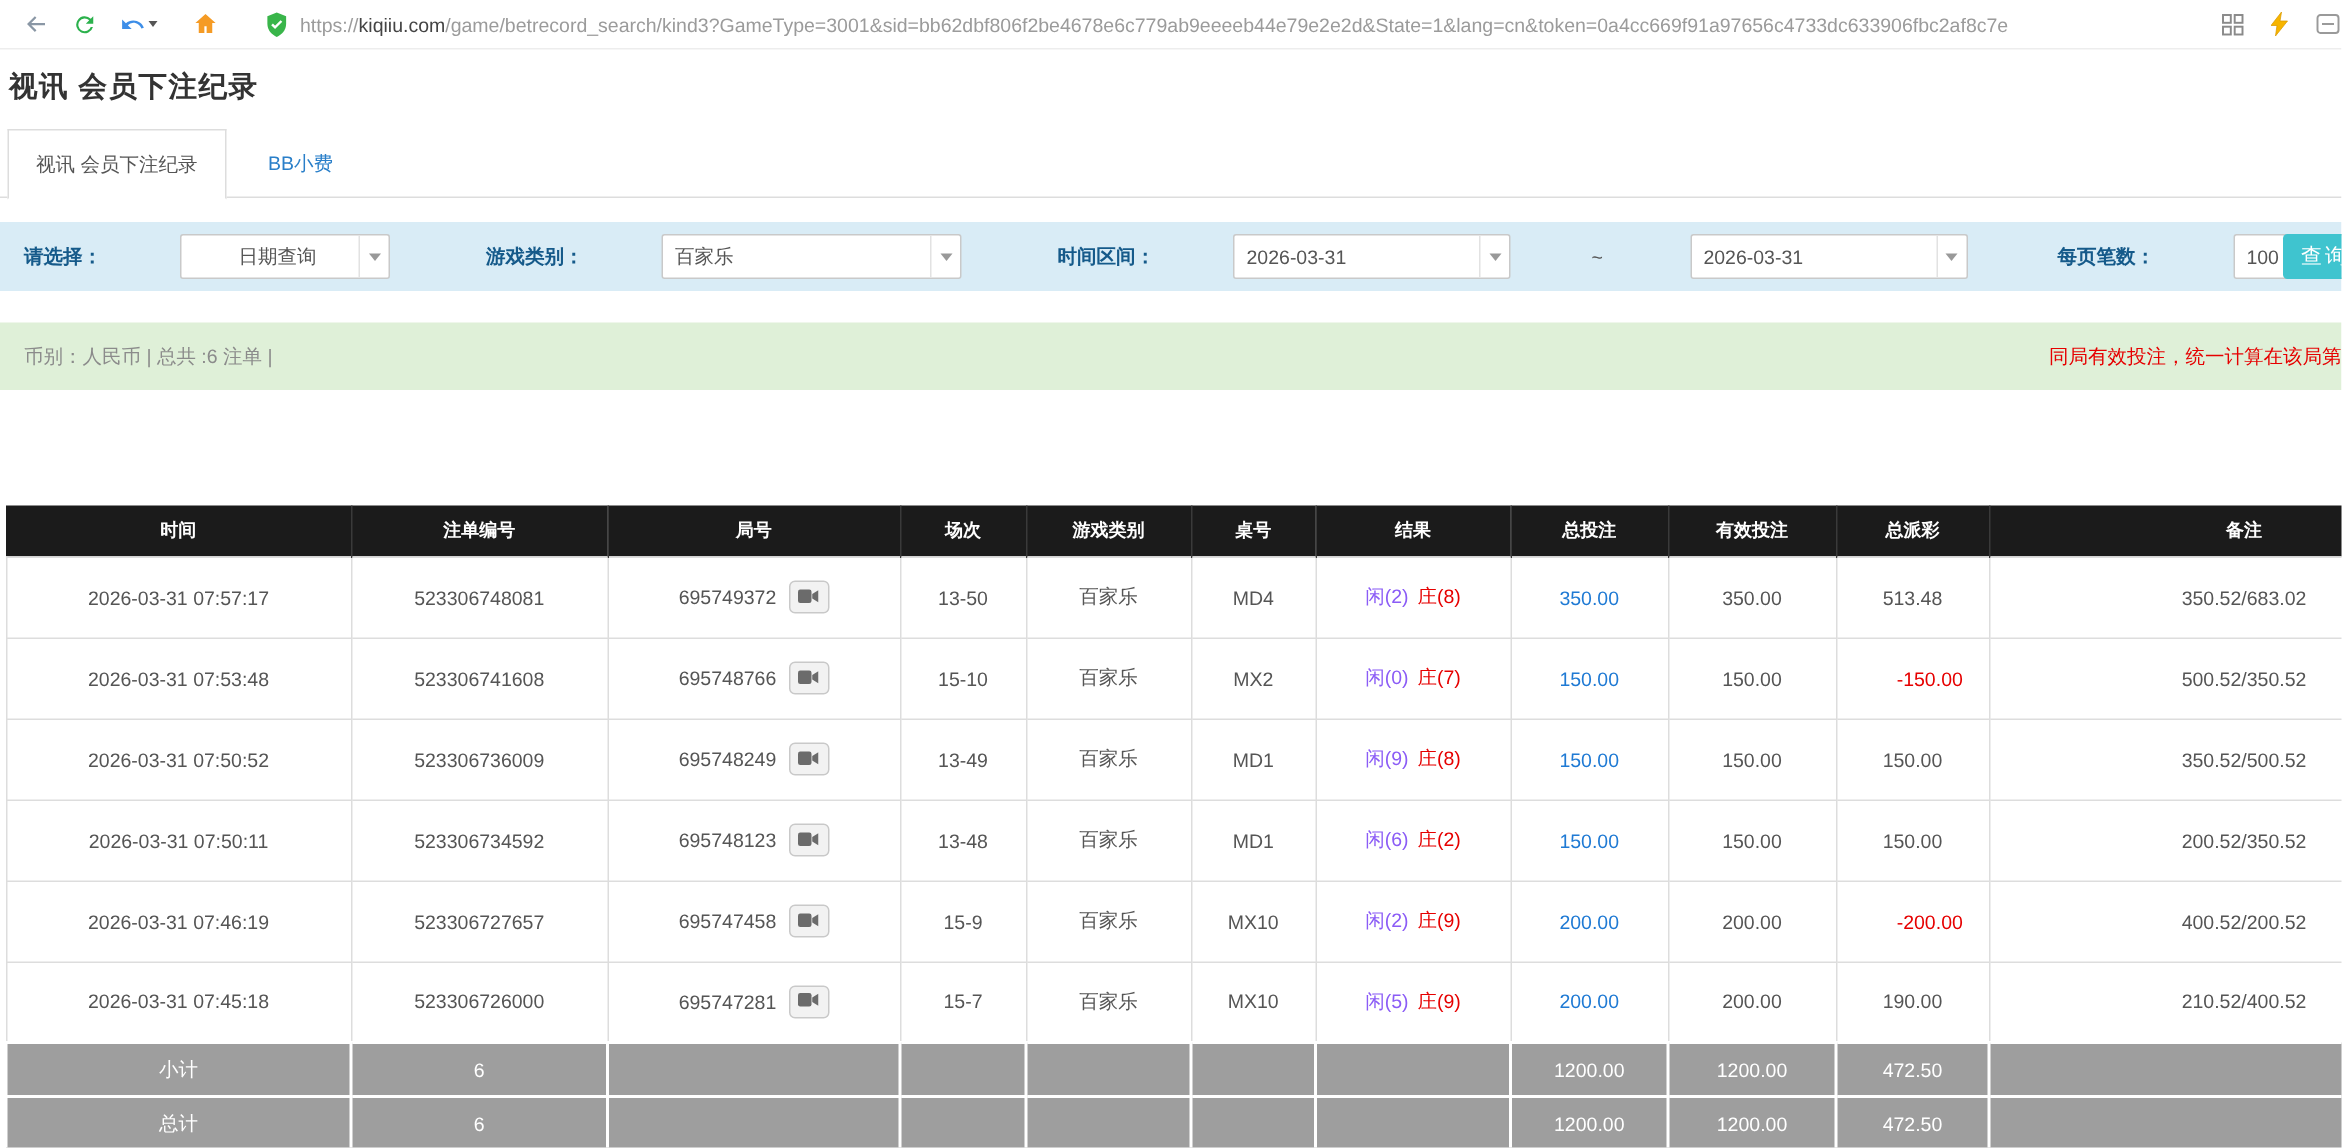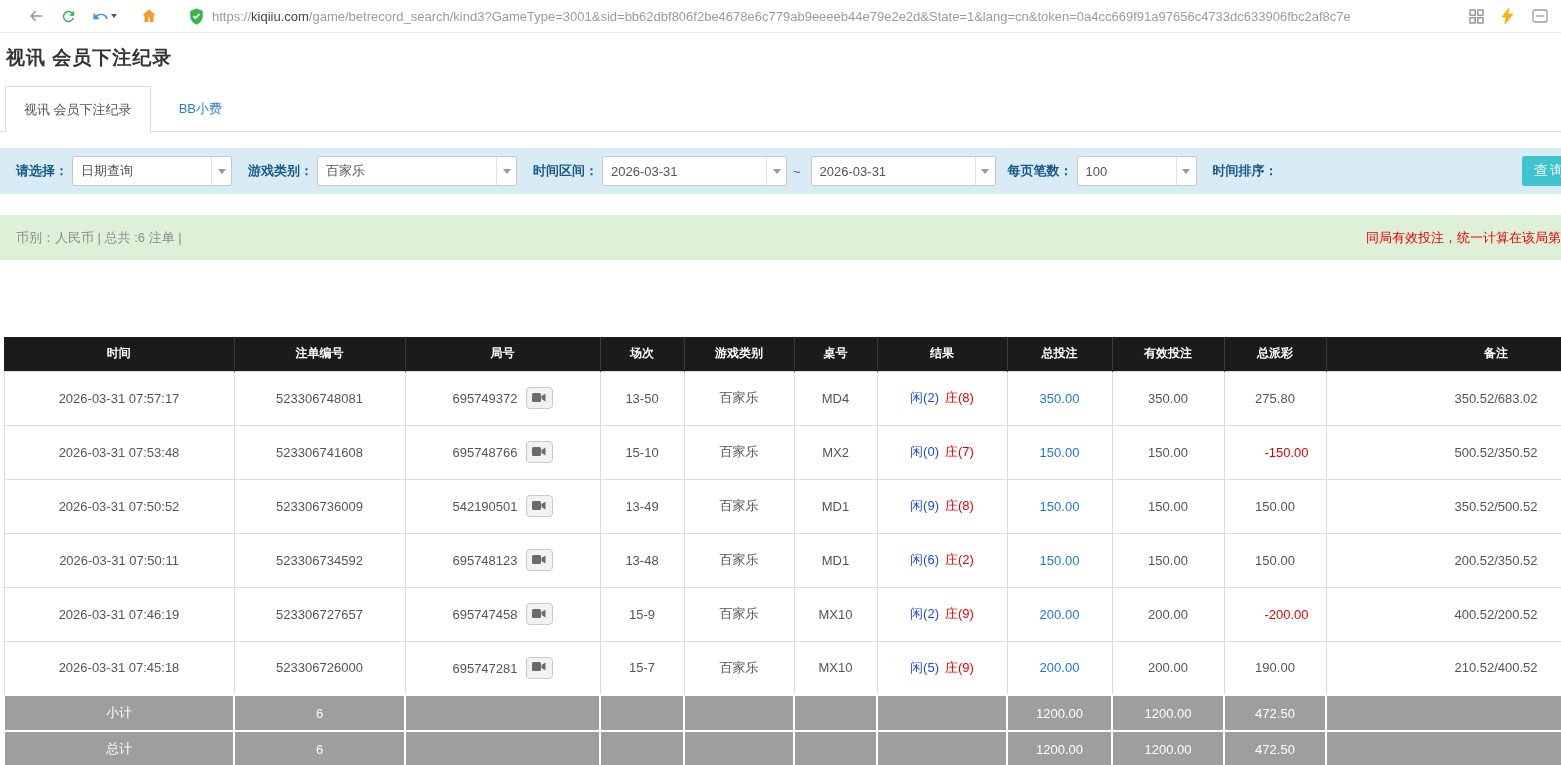--- a/index.html
+++ b/index.html
@@ -1,21 +1,21 @@
 <!DOCTYPE html>
 <html><head>
 <meta charset="utf-8">
 <style>
   * { margin:0; padding:0; box-sizing:border-box; }
   html,body { width:1561px; height:765px; overflow:hidden; background:#fff;
     font-family:"Liberation Sans","DejaVu Sans",sans-serif; }
 
   
   .chrome { height:33px; display:flex; align-items:center; background:#fff;
-    border-bottom:1px solid #ededed; padding:0 20px; }
+    border-bottom:1px solid #ededed; padding:0 8px; }
   .nav-btn { height:26px; min-width:26px; display:flex; align-items:center;
     justify-content:center; margin:0 3px; cursor:pointer; flex:0 0 auto; }
   .undo-group { min-width:34px; }
   .mini-caret { width:0; height:0; border-left:3px solid transparent;
     border-right:3px solid transparent; border-top:4px solid #555; margin-left:2px; }
   .gap-left { margin-left:12px; }
   .urlbar { flex:1 1 auto; display:flex; align-items:center; height:26px;
     margin:0 14px 0 24px; overflow:hidden; }
   .shield { display:flex; align-items:center; margin-right:8px; flex:0 0 auto; }
   .url-text { font-size:13px; white-space:nowrap; overflow:hidden; color:#9b9b9b; }
@@ -29,53 +29,53 @@
 
   .tabbar { display:flex; height:46px; border-bottom:1px solid #ddd;
     padding-left:5px; margin-top:15px; }
   .tab { font-size:13px; line-height:46px; padding:0 18px; cursor:pointer; white-space:nowrap; }
   .tab-active { border:1px solid #ddd; border-bottom:1px solid #fff; background:#fff;
     color:#555; height:47px; margin-bottom:-1px; position:relative; z-index:1; }
   .tab-inactive { color:#2a7fc9; margin-left:10px; }
 
   
   .filterbar { height:46px; background:#d9ecf6; display:flex; align-items:center;
-    margin-top:16px; padding-left:16px; position:relative; }
+    margin-top:16px; padding-left:16px; position:relative;gap:48px; }
   .flabel { font-size:13px; font-weight:bold; color:#155a8a; white-space:nowrap; }
   .ml16 { margin-left:16px; } .ml12 { margin-left:12px; }
   .fbox { height:30px; background:#fff; border:1px solid #c9c9c9; border-radius:2px;
     display:flex; align-items:center; font-size:13px; color:#555; margin-left:4px;
     cursor:pointer; flex:0 0 auto; }
   .fbox .val { padding:0 8px; flex:1 1 auto; white-space:nowrap; overflow:hidden; }
   .caret-box { width:20px; align-self:stretch; display:flex; align-items:center;
     justify-content:center; border-left:1px solid #e2e2e2; }
   .caret { width:0; height:0; border-left:4px solid transparent;
     border-right:4px solid transparent; border-top:5px solid #999; }
-  .w160{width:160px;} .w200{width:200px;} .w185{width:185px;} .w120{width:120px;} .w197{width:197px;}
+  .w160{width:140px;padding-left:30px;} .w200{width:200px;} .w185{width:185px;} .w120{width:120px;} .w197{width:197px;}
   .tilde { margin:0 6px; color:#555; font-size:13px; }
   .query-btn { position:absolute; left:1522px; top:8px; height:30px; width:72px;
     background:#3fc4cf; color:#fff; border:none; border-radius:3px; font-size:14px;
     text-align:left; padding-left:12px; font-family:inherit; cursor:pointer; letter-spacing:2px; }
 
   
   .summarybar { height:45px; background:#dff0d8; margin-top:21px; display:flex;
     align-items:center; justify-content:space-between; padding-left:16px; font-size:13px; }
   .sum-left { color:#8b8b8b; white-space:nowrap; }
   .sum-right { color:#e60000; white-space:nowrap; }
 
   
   .records { margin:77px 0 0 3px; border-collapse:collapse; table-layout:fixed;
     width:1662px; font-size:13px; color:#555; }
   .records th { background:#1b1b1b; color:#fff; height:34px; font-size:12px;
     font-weight:bold; border-right:1px solid #3a3a3a; text-align:center; }
   .records td { border:1px solid #ddd; height:54px; text-align:center;
     background:#fff; vertical-align:middle; }
   .records .blue { color:#1f7ad4; }
   .records .red { color:#e60000;padding-left:23px; }
-  .result-player { color:#1d4ed8; margin-right:6px; }
+  .result-player { color:#8b5cf6; margin-right:6px; }
   .result-banker { color:#e60000; }
   .replay-btn { display:inline-flex; align-items:center; justify-content:center;
     width:27px; height:22px; background:#f2f2f2; border:1px solid #c9c9c9;
     border-radius:4px; margin-left:8px; vertical-align:middle; padding:0; cursor:pointer; }
   .round-num { vertical-align:middle; }
   tr.foot td { background:#9e9e9e; color:#fff; border:2px solid #fff;
     height:36px; font-weight:normal; }
 </style>
 </head>
 <body>
@@ -224,21 +224,21 @@
                 <rect x="0" y="1" width="9" height="9" rx="1.5" fill="#6b6b6b"></rect>
                 <path d="M9.5 4 L13.5 1.5 V9.5 L9.5 7 Z" fill="#6b6b6b"></path>
               </svg></span>
           </button></td>
         <td>13-50</td>
         <td>百家乐</td>
         <td>MD4</td>
         <td><span class="result-player">闲(2)</span><span class="result-banker">庄(8)</span></td>
         <td class="blue">350.00</td>
         <td>350.00</td>
-        <td>275.80</td>
+        <td>513.48</td>
         <td>350.52/683.02</td>
       </tr>
       <tr>
         <td>2026-03-31 07:53:48</td>
         <td>523306741608</td>
         <td><span class="round-num">695748766</span><button class="replay-btn">
             <span><svg width="14" height="11" viewBox="0 0 14 11">
                 <rect x="0" y="1" width="9" height="9" rx="1.5" fill="#6b6b6b"></rect>
                 <path d="M9.5 4 L13.5 1.5 V9.5 L9.5 7 Z" fill="#6b6b6b"></path>
               </svg></span>
@@ -248,21 +248,21 @@
         <td>MX2</td>
         <td><span class="result-player">闲(0)</span><span class="result-banker">庄(7)</span></td>
         <td class="blue">150.00</td>
         <td>150.00</td>
         <td class="red">-150.00</td>
         <td>500.52/350.52</td>
       </tr>
       <tr>
         <td>2026-03-31 07:50:52</td>
         <td>523306736009</td>
-        <td><span class="round-num">542190501</span><button class="replay-btn">
+        <td><span class="round-num">695748249</span><button class="replay-btn">
             <span><svg width="14" height="11" viewBox="0 0 14 11">
                 <rect x="0" y="1" width="9" height="9" rx="1.5" fill="#6b6b6b"></rect>
                 <path d="M9.5 4 L13.5 1.5 V9.5 L9.5 7 Z" fill="#6b6b6b"></path>
               </svg></span>
           </button></td>
         <td>13-49</td>
         <td>百家乐</td>
         <td>MD1</td>
         <td><span class="result-player">闲(9)</span><span class="result-banker">庄(8)</span></td>
         <td class="blue">150.00</td>

